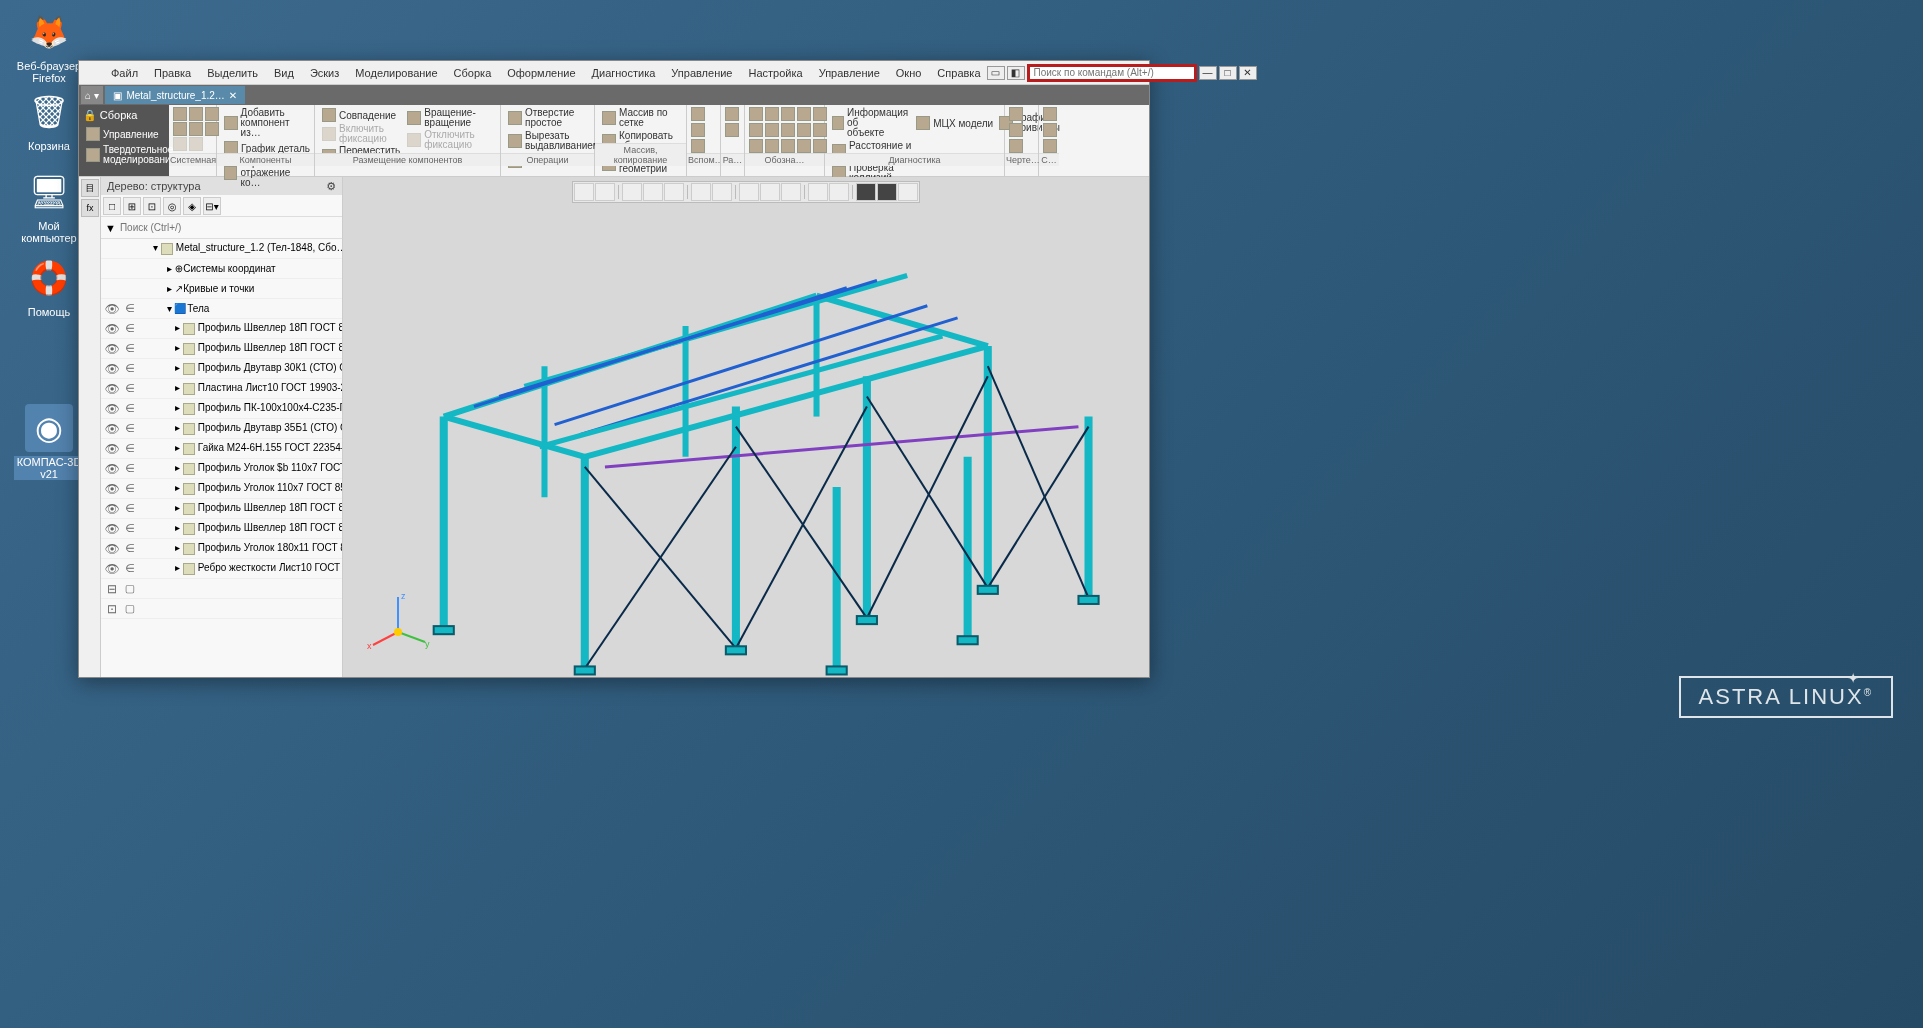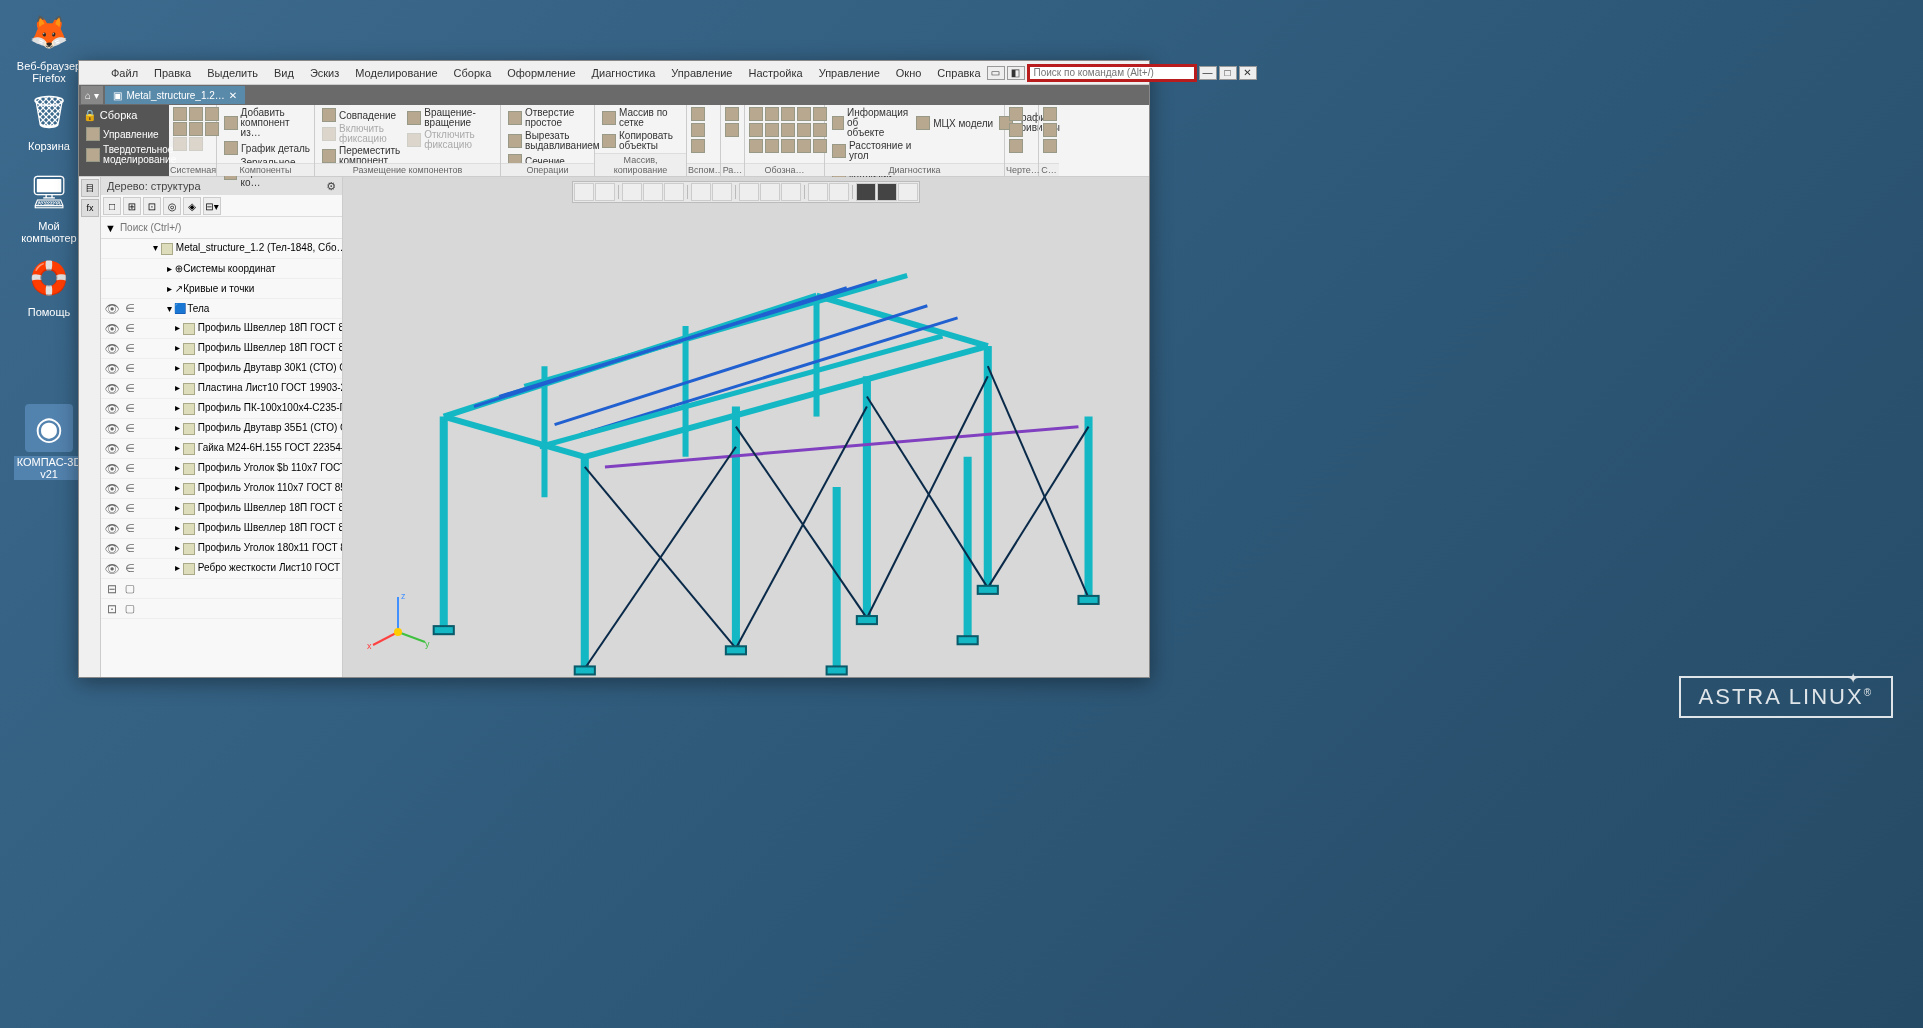--- a/index.html
+++ b/index.html
@@ -23,21 +23,21 @@
 .title-bar .win-btn { width: 18px; height: 14px; border: 1px solid #999; background: #eee; display: flex; align-items: center; justify-content: center; font-size: 10px; cursor: pointer; }
 .title-bar .search-box { width: 170px; height: 18px; border: 3px solid #b91c1c; padding: 0 4px; font-size: 10px; color: #999; background: #fff; }
 
 .tabs-bar { height: 20px; background: #6a6a6a; display: flex; align-items: center; padding: 0 2px; font-size: 10px; }
 .tabs-bar .home-tab { width: 22px; height: 18px; background: #888; display: flex; align-items: center; justify-content: center; color: #fff; margin-right: 2px; }
 .tabs-bar .doc-tab { height: 18px; background: #5a8aaa; color: #fff; padding: 0 8px; display: flex; align-items: center; gap: 4px; }
 .tabs-bar .doc-tab .close { font-size: 10px; }
 
 .ribbon { height: 72px; background: #f4f4f4; border-bottom: 1px solid #ccc; display: flex; font-size: 10px; color: #333; }
 .ribbon-group { border-right: 1px solid #ccc; padding: 2px 4px; display: flex; flex-direction: column; position: relative; }
-.ribbon-group .group-label { position: absolute; bottom: 0; left: 0; right: 0; text-align: center; font-size: 9px; color: #666; padding: 1px; border-top: 1px solid #ddd; background: #eee; }
+.ribbon-group .group-label { position: absolute; bottom: 10px; left: 0; right: 0; text-align: center; font-size: 9px; color: #666; padding: 1px; border-top: 1px solid #ddd; background: #eee; }
 .ribbon-group .items { flex: 1; display: flex; flex-wrap: wrap; align-content: flex-start; gap: 1px; }
 .ribbon-btn { display: flex; align-items: center; gap: 3px; padding: 1px 3px; cursor: pointer; white-space: nowrap; }
 .ribbon-btn .ico { width: 14px; height: 14px; background: #b8a890; border: 1px solid #998; display: inline-block; }
 .ribbon-btn.disabled { color: #aaa; }
 .ribbon-btn.disabled .ico { opacity: 0.4; }
 .mini-ico { width: 14px; height: 14px; background: #b8a890; border: 1px solid #998; display: inline-block; cursor: pointer; }
 
 .work-area { flex: 1; display: flex; overflow: hidden; }
 
 .left-rail { width: 22px; background: #f0f0f0; border-right: 1px solid #ccc; display: flex; flex-direction: column; gap: 2px; padding: 2px; }

